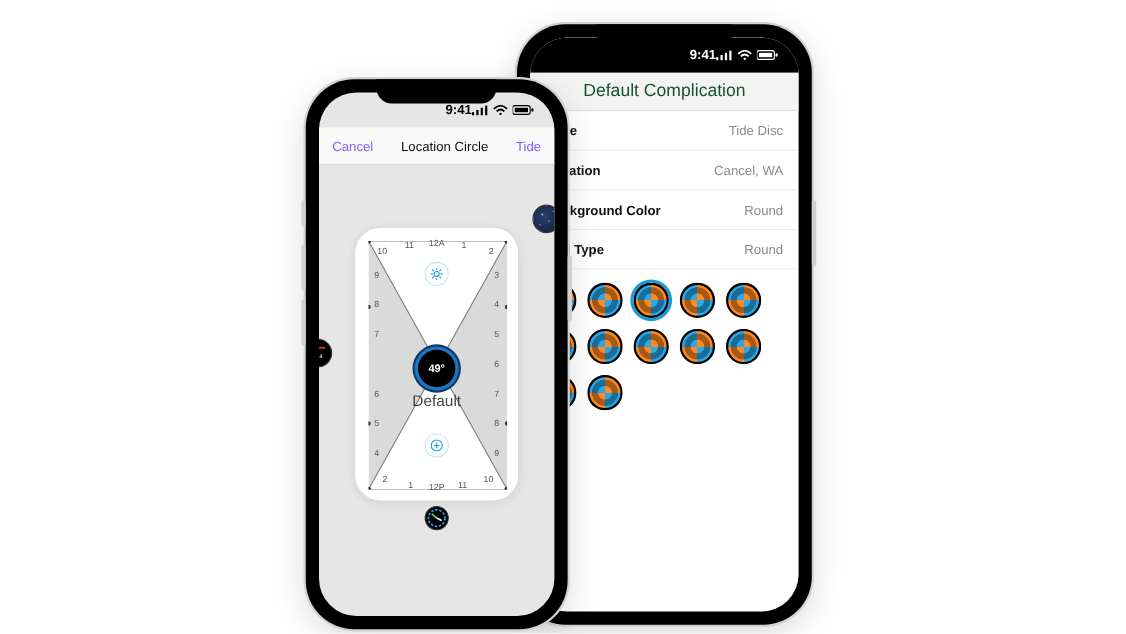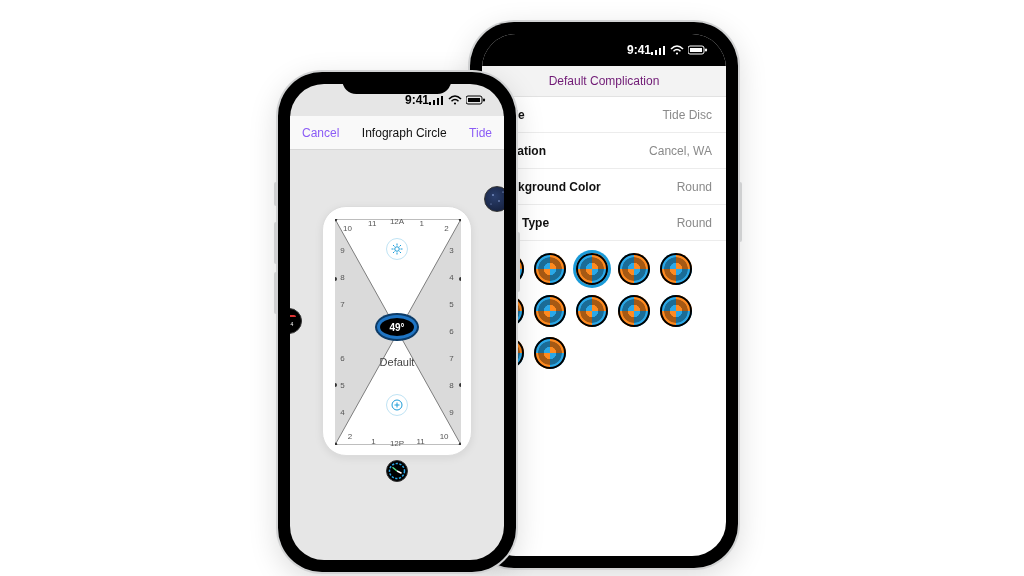--- a/index.html
+++ b/index.html
@@ -139,45 +139,45 @@
     bottom: 28px;
     top: auto;
     width: 22px; height: 22px;
     background: #000;
     border: 1px solid #333;
   }
 
   .comp-center {
     position: absolute;
     top: 168px; left: 50%; transform: translateX(-50%);
-    width: 34px; height: 18px;
+    width: 34px; height: 34px;
     border-radius: 50%;
     background: #000;
     display: flex; align-items: center; justify-content: center;
     color: #fff; font-size: 10px; font-weight: 700;
     box-shadow: 0 0 0 3px #1f75c4, 0 0 0 5px #0d3b66;
   }
   .center-caption {
     position: absolute;
     top: 206px; left: 50%; transform: translateX(-50%);
-    font-size: 11px; color: #444; text-align: center;
+    font-size: 14px; color: #444; text-align: center;
   }
 
   
   #phone-right { left: 470px; top: 22px; width: 268px; height: 546px; z-index: 5; }
   #phone-right .screen { background: #fff; display: flex; flex-direction: column; }
 
   #phone-right .status-bar { background: #000; }
 
   .section-header {
     background: #f3f3f3;
     border-bottom: 1px solid #e2e2e2;
     text-align: center;
-    font-size: 12px;
-    color: #701a75;
+    font-size: 16px;
+    color: #14532d;
     padding: 8px 0;
   }
 
   .row {
     display: flex;
     align-items: center;
     justify-content: space-between;
     height: 36px;
     padding: 0 14px;
     border-bottom: 1px solid #ececec;
@@ -325,21 +325,21 @@
         <svg width="20" height="10">
             <rect x="0" y="1" width="16" height="8" rx="2" fill="none" stroke="#000"></rect>
             <rect x="2" y="3" width="12" height="4" fill="#000"></rect>
             <rect x="17" y="3.5" width="2" height="3" rx="1" fill="#000"></rect>
           </svg>
       </span>
     </div>
 
     <div class="nav-bar">
       <span class="nav-link">Cancel</span>
-      <span class="nav-title">Infograph Circle</span>
+      <span class="nav-title">Location Circle</span>
       <span class="nav-link">Tide</span>
     </div>
 
     <div class="editor">
 
       <div class="comp comp-tr">
         <svg width="26" height="26">
           <circle cx="8" cy="9" r=".8" fill="#a9c3ff"></circle>
             <circle cx="18" cy="6" r=".6" fill="#a9c3ff"></circle>
           <circle cx="14" cy="15" r=".7" fill="#a9c3ff"></circle>

